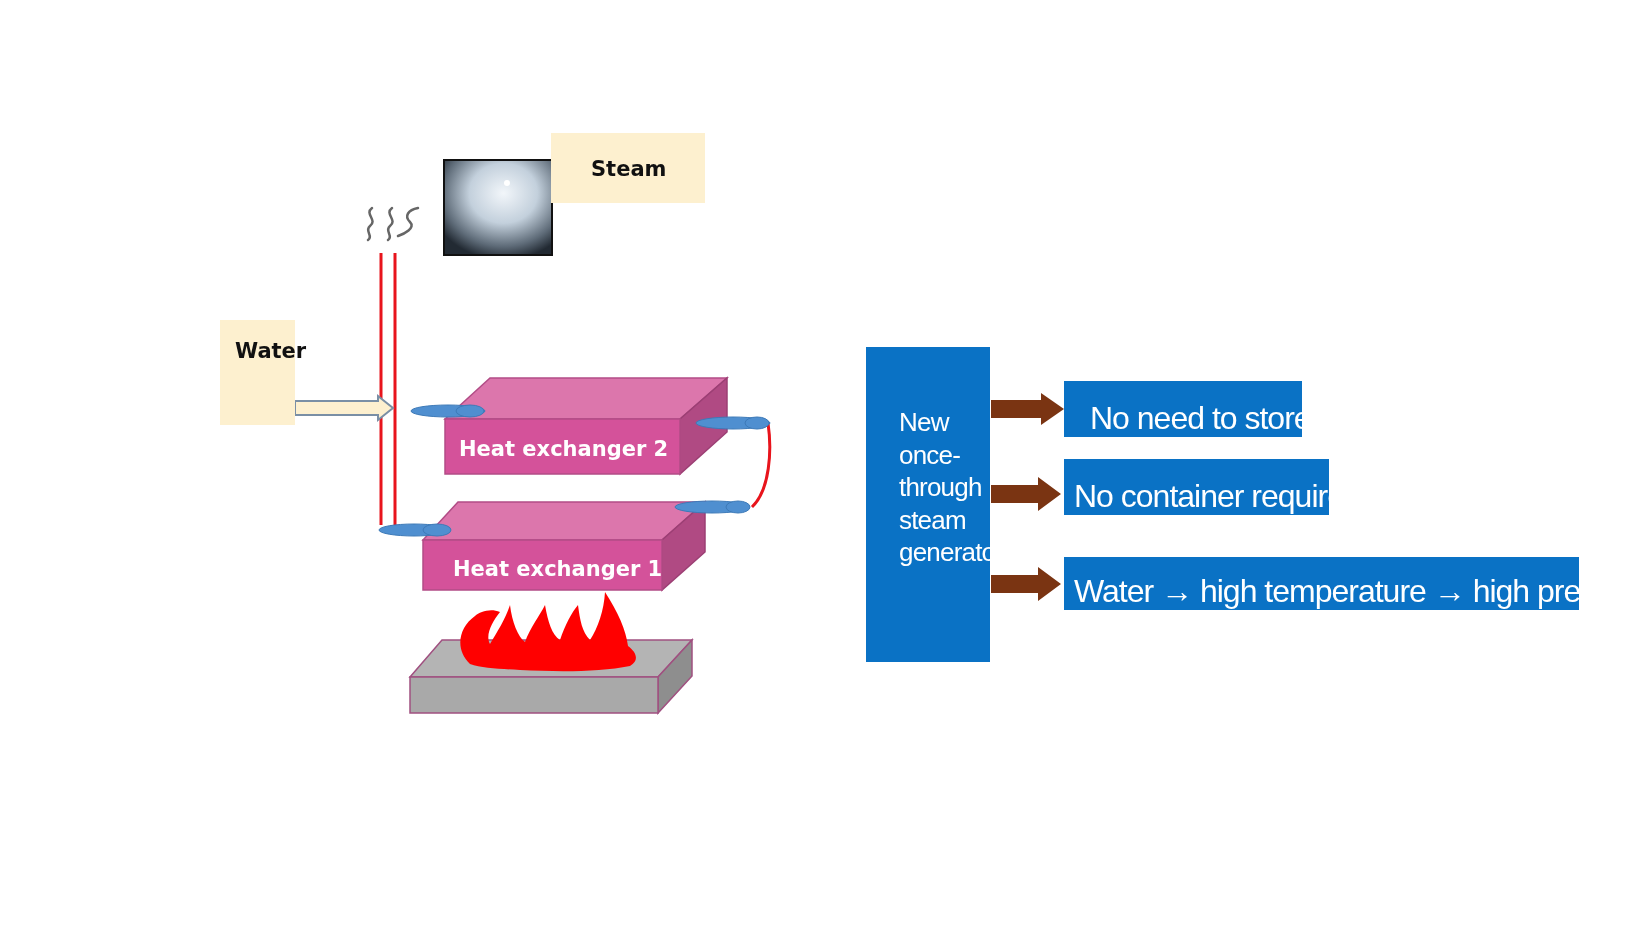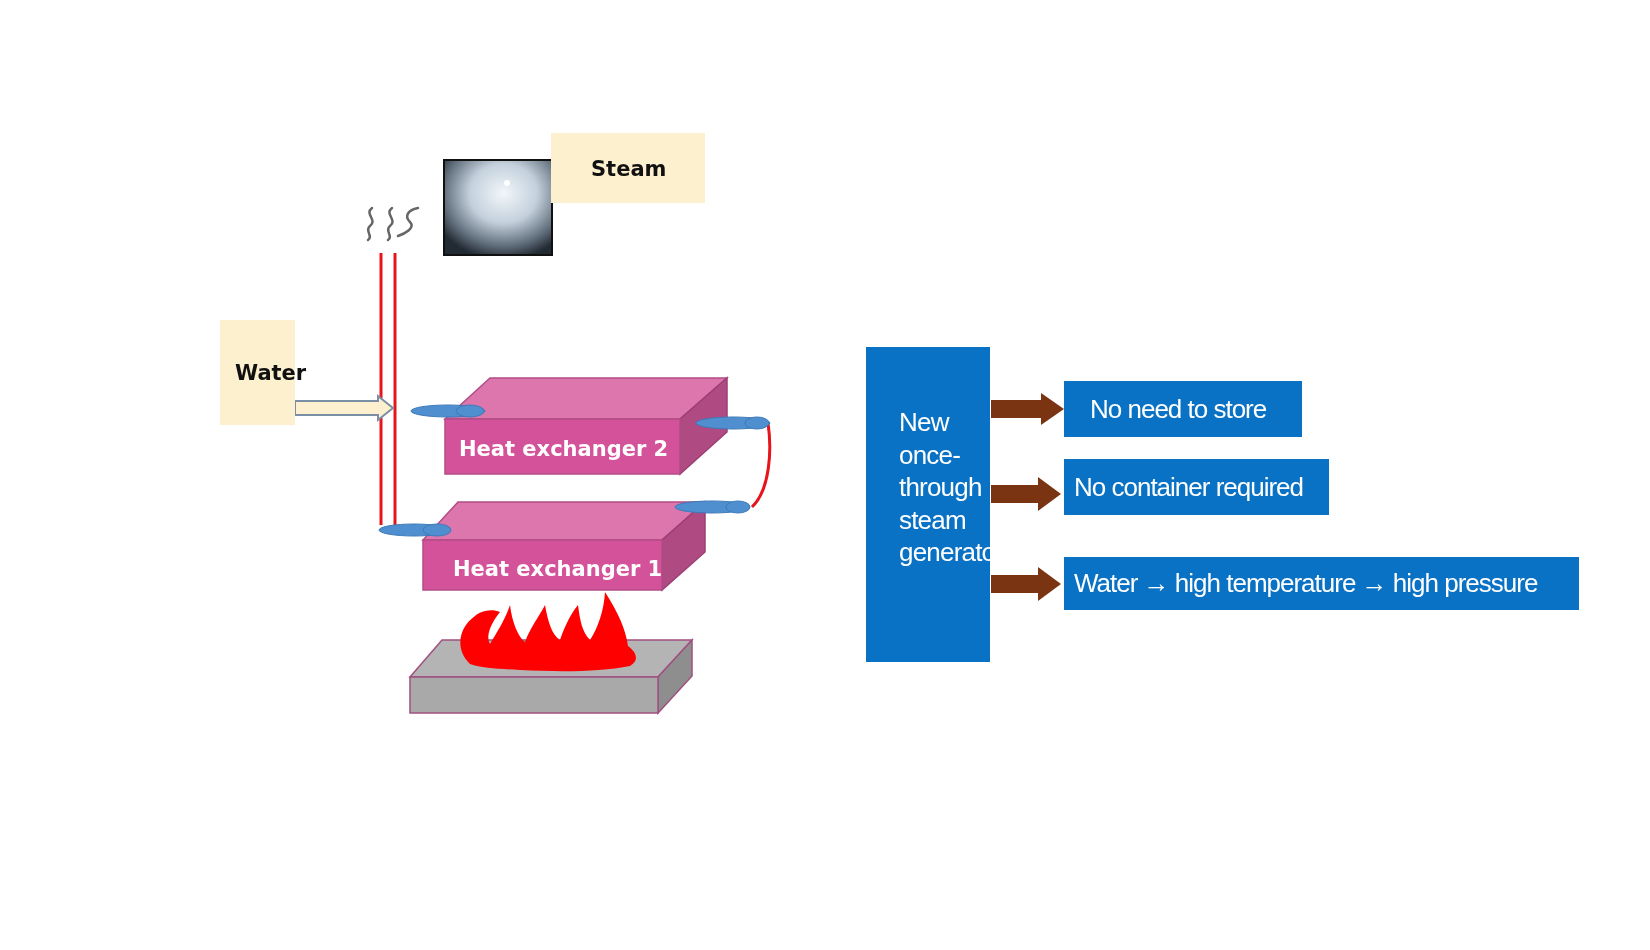--- a/index.html
+++ b/index.html
@@ -9,22 +9,22 @@
   .label-text { position: absolute; font-weight: bold; color: #111; font-size: 21px;
                 font-family: "DejaVu Sans", sans-serif; }
   .hx-text { position: absolute; color: #ffffff; font-weight: bold; font-size: 21px;
              font-family: "DejaVu Sans", sans-serif; white-space: nowrap; text-align: right; }
   .blue-box { position: absolute; background: #0a72c5; color: #fff;
               font-family: "Liberation Sans", sans-serif; }
   .main-box { left: 866px; top: 347px; width: 124px; height: 315px; }
   .main-text { position: absolute; left: 876px; top: 406px; width: 116px;
                color: #fff; font-size: 26px; line-height: 32.5px; letter-spacing: -0.8px;
                font-family: "Liberation Sans", sans-serif; margin-left: 23px; }
-  .benefit { display: flex; align-items: center; padding-left: 10px; box-sizing: border-box;
-             font-size: 26px; letter-spacing: -1px; white-space: nowrap; }
+  .benefit { display: flex; align-items: flex-end; padding-left: 10px; box-sizing: border-box;
+             font-size: 32px; letter-spacing: -1px; white-space: nowrap; }
   svg { position: absolute; left: 0; top: 0; }
 </style>
 </head>
 <body>
 
 <svg width="1650" height="950" viewBox="0 0 1650 950">
   <defs>
     <radialGradient id="steamGrad" cx="55%" cy="35%" r="70%">
       <stop offset="0%" stop-color="#f2f6fa"></stop>
       <stop offset="45%" stop-color="#c3d0dc"></stop>
@@ -96,21 +96,21 @@
     <path d="M991,400 L1041,400 L1041,393 L1064,409 L1041,425 L1041,418 L991,418 Z"></path>
     <path d="M991,485 L1038,485 L1038,477 L1061,494 L1038,511 L1038,503 L991,503 Z"></path>
     <path d="M991,575 L1038,575 L1038,567 L1061,584 L1038,601 L1038,593 L991,593 Z"></path>
   </g>
 </svg>
 
 <div class="label-box" style="left:551px; top:133px; width:154px; height:70px;"></div>
 <div class="label-text" style="left:591px; top:157px;">Steam</div>
 
 <div class="label-box" style="left:220px; top:320px; width:75px; height:105px;"></div>
-<div class="label-text" style="left:235px; top:361px;">Water</div>
+<div class="label-text" style="left:235px; top:339px;">Water</div>
 
 <div class="hx-text" style="left:459px; top:437px;">Heat exchanger 2</div>
 <div class="hx-text" style="left:441px; top:557px;margin-left:12px;">Heat exchanger 1</div>
 
 <div class="blue-box main-box"></div>
 <div class="main-text">
   <div>New</div>
   <div>once-</div>
   <div>through</div>
   <div>steam</div>

